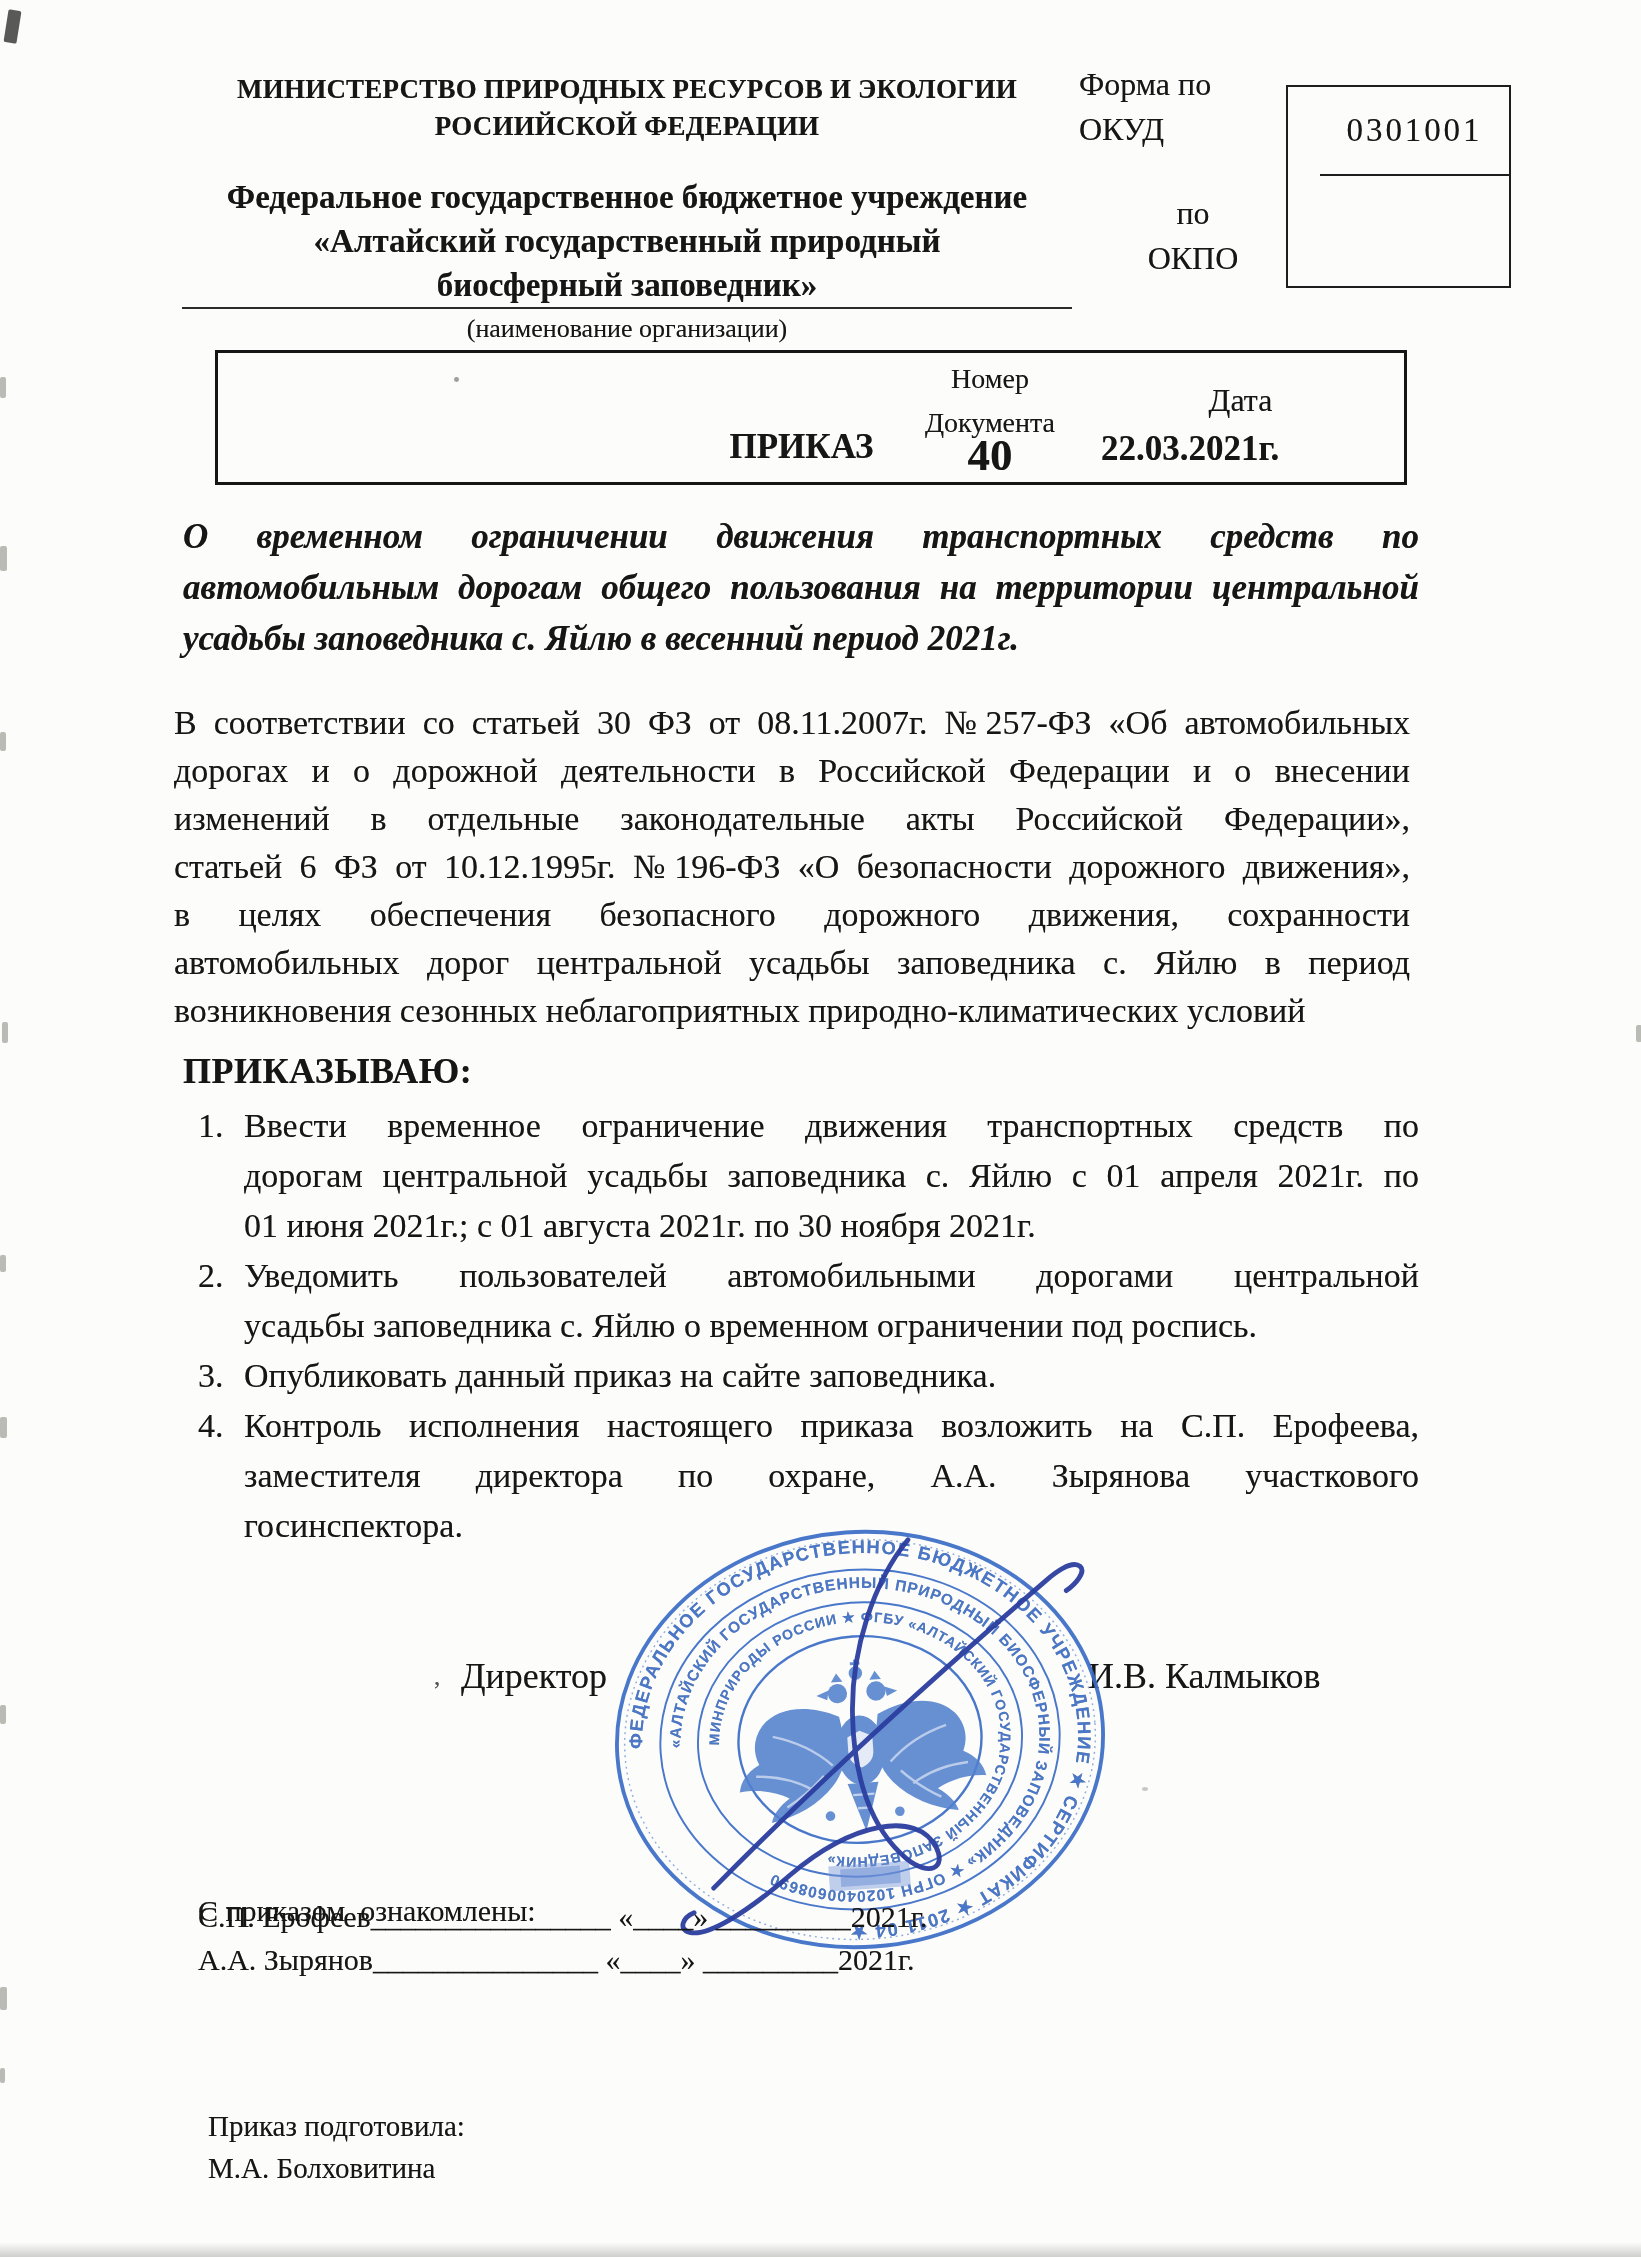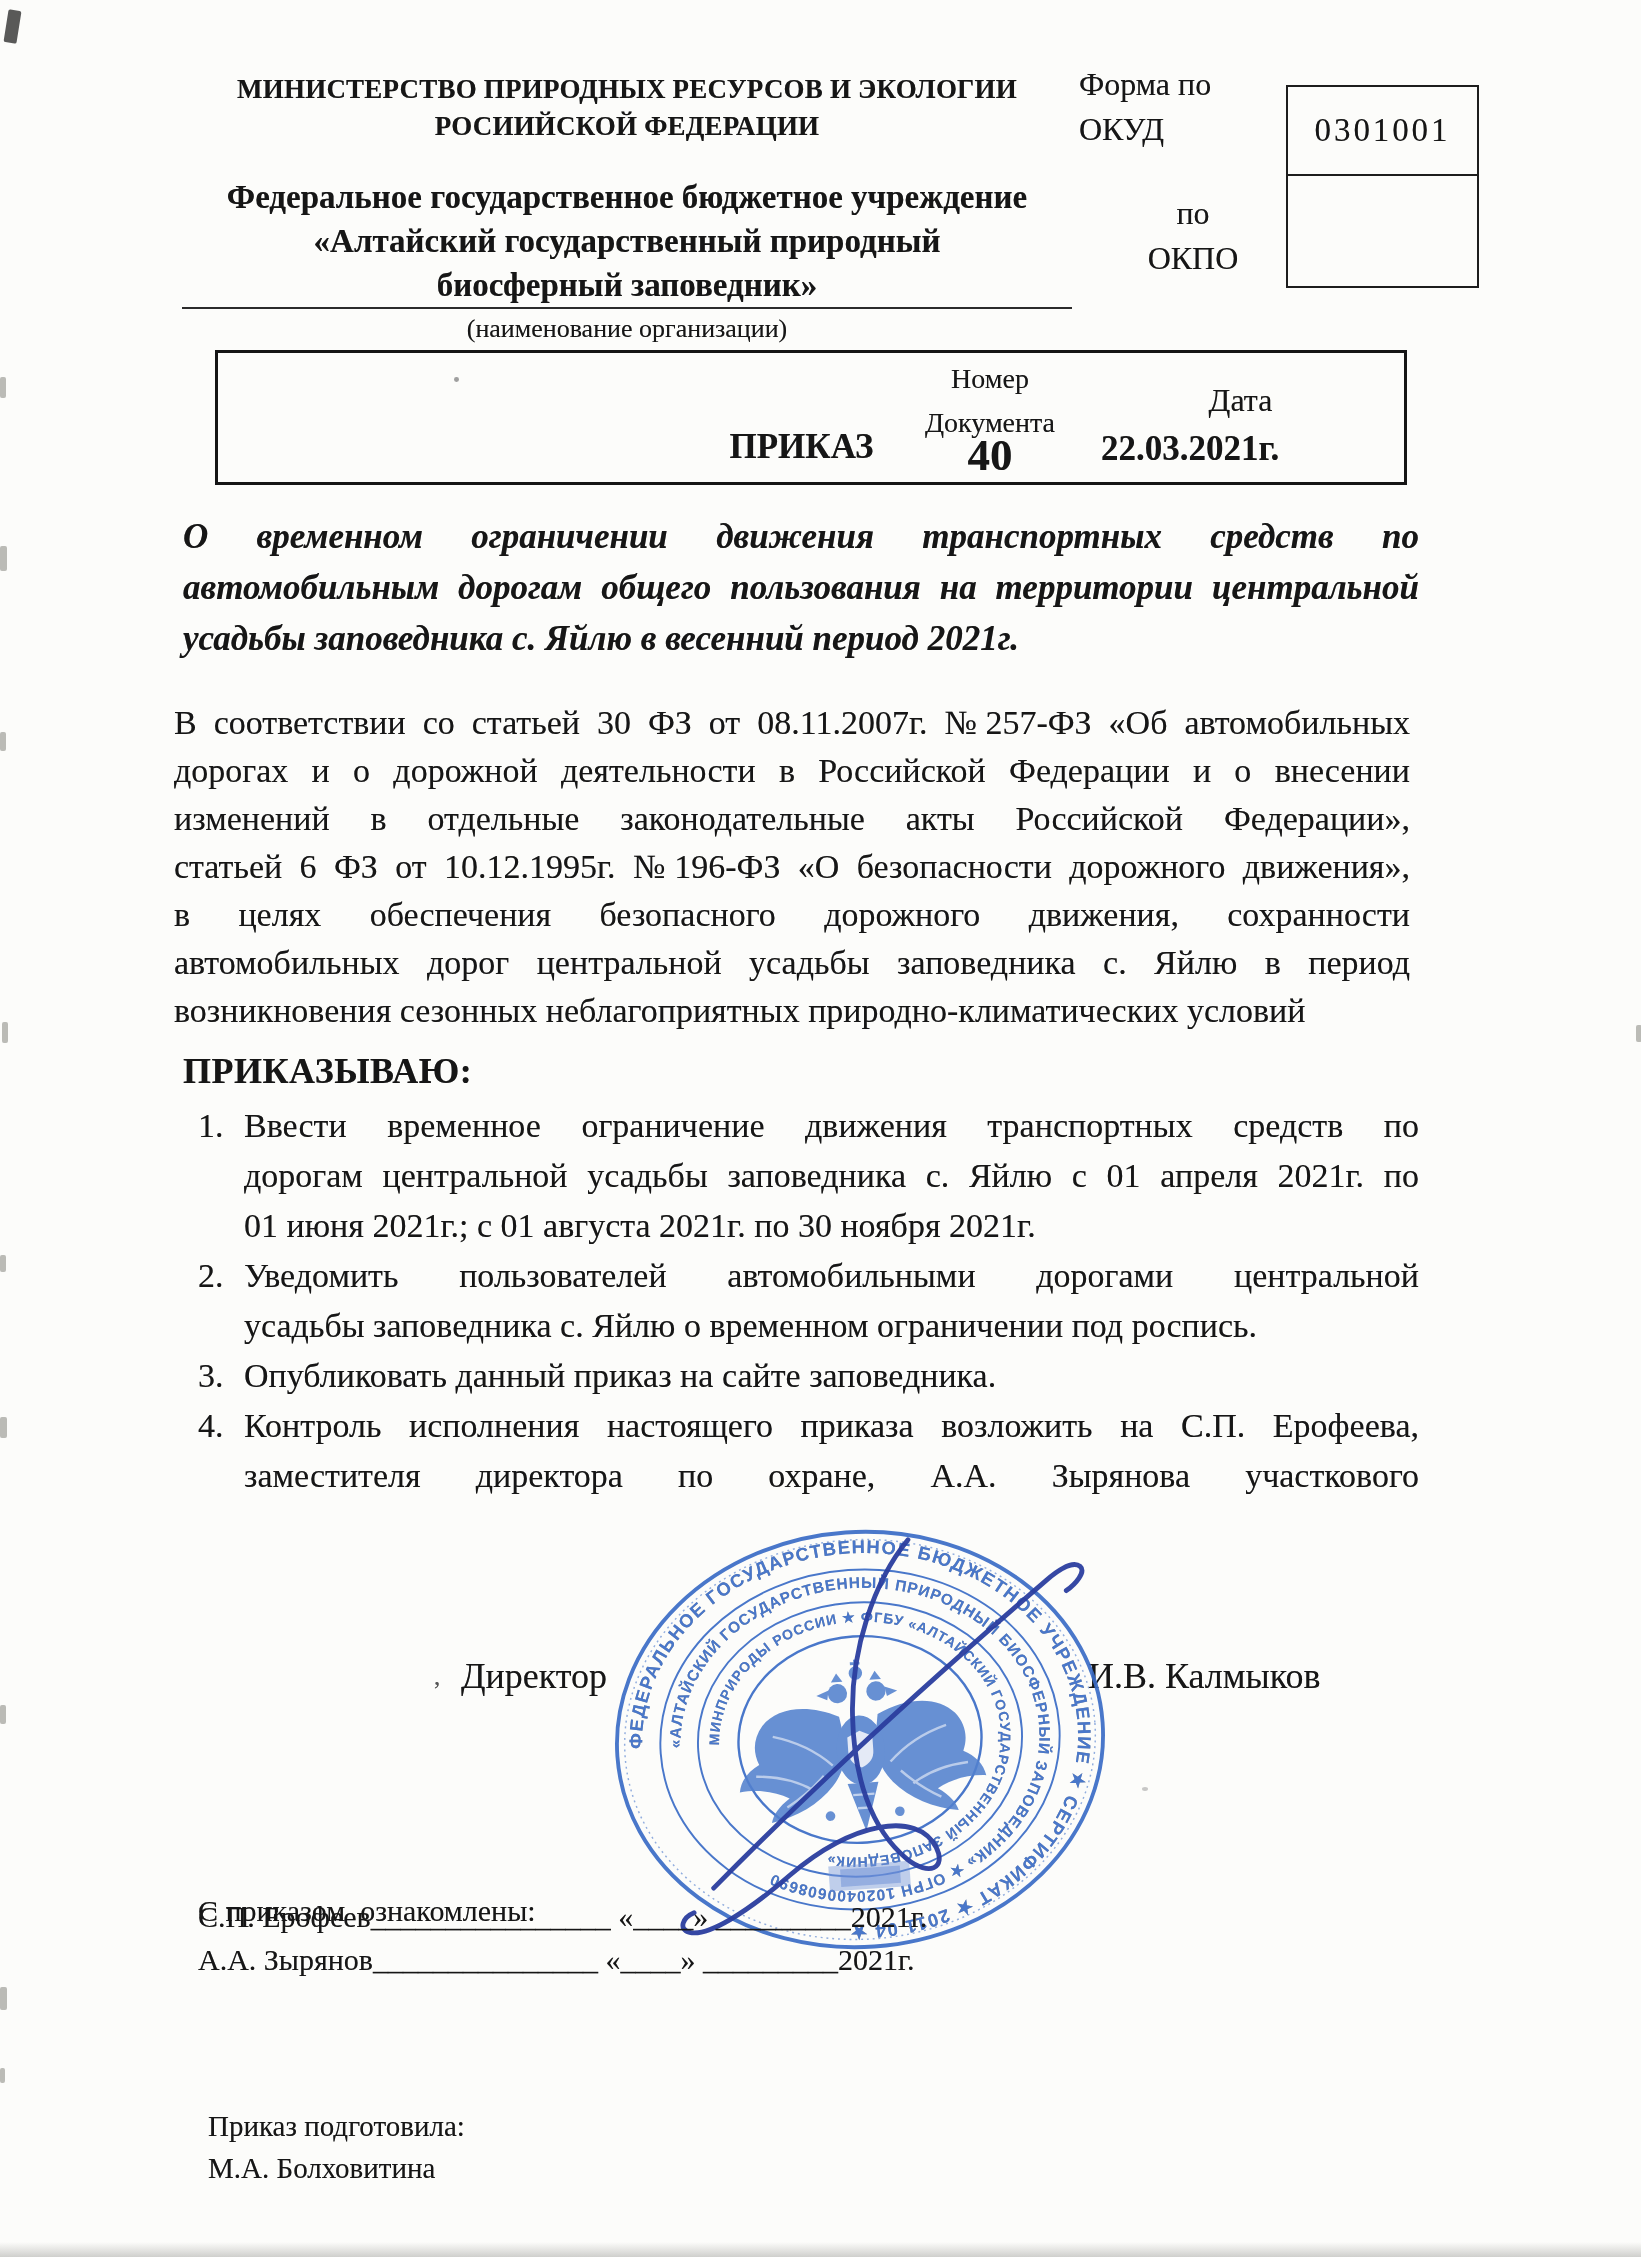--- a/index.html
+++ b/index.html
@@ -16,21 +16,21 @@
   .prelines{white-space:pre-line;}
   .prewrap{white-space:pre-wrap;margin-top:36px;}
 
   
   .ministry{left:183px;top:71px;width:888px;font-size:27px;line-height:37px;font-weight:bold;text-align:center;letter-spacing:0.2px;}
   .org{left:183px;top:175px;width:888px;font-size:33px;line-height:44px;font-weight:bold;text-align:center;}
   .org-underline{left:182px;top:307px;width:890px;height:0;border-top:2.9px solid #2b2b2b;}
   .org-caption{left:183px;top:314px;width:888px;font-size:26px;text-align:center;}
   .okud-label{left:1079px;top:62px;width:212px;font-size:32px;line-height:45px;}
   .okpo-label{left:1110px;top:191px;width:166px;font-size:32px;line-height:45px;text-align:center;}
-  .code-box{left:1286px;top:85px;width:189px;height:199px;border:2.9px solid #1d1d1d;}
+  .code-box{left:1286px;top:85px;width:189px;height:199px;border:2.9px solid #1d1d1d;padding-left:32px;}
   .code-cell-top{height:87px;border-bottom:2.9px solid #1d1d1d;display:flex;align-items:center;justify-content:center;font-size:33px;letter-spacing:2.9px;}
   .code-cell-bottom{height:106px;}
 
   
   .order-box{left:215px;top:350px;width:1186px;height:129px;border:3.9px solid #151515;}
   .num-header{left:850px;top:357px;width:280px;font-size:28px;line-height:44px;text-align:center;}
   .date-header{left:1110px;top:382px;width:261px;font-size:32px;text-align:center;}
   .doc-type{left:618px;top:427px;width:367px;font-size:35px;font-weight:bold;text-align:center;}
   .num-value{left:850px;top:429px;width:280px;font-size:45px;font-weight:bold;text-align:center;}
   .date-value{left:1101px;top:429px;width:280px;font-size:35px;font-weight:bold;}
@@ -161,20 +161,24 @@
         </div>
     </div>
     <div>
       <div class="d-row">
           <span class="d-num">4.</span>
           <span class="d-line jl">Контроль исполнения настоящего приказа возложить на С.П. Ерофеева,</span>
         </div>
       <div class="d-row">
           <span class="d-num"></span>
           <span class="d-line jl">заместителя директора по охране, А.А. Зырянова участкового</span>
+        </div>
+      <div class="d-row">
+          <span class="d-num"></span>
+          <span class="d-line ll">госинспектора.</span>
         </div>
     </div>
   </div>
 
   <div class="abs sig-premark">,</div>
   <div class="abs sig-role">Директор</div>
   <div class="abs sig-name">И.В. Калмыков</div>
 
   <div class="abs stamp-wrap">
     <svg width="498" height="427" viewBox="0 0 516 442" xmlns="http://www.w3.org/2000/svg">

